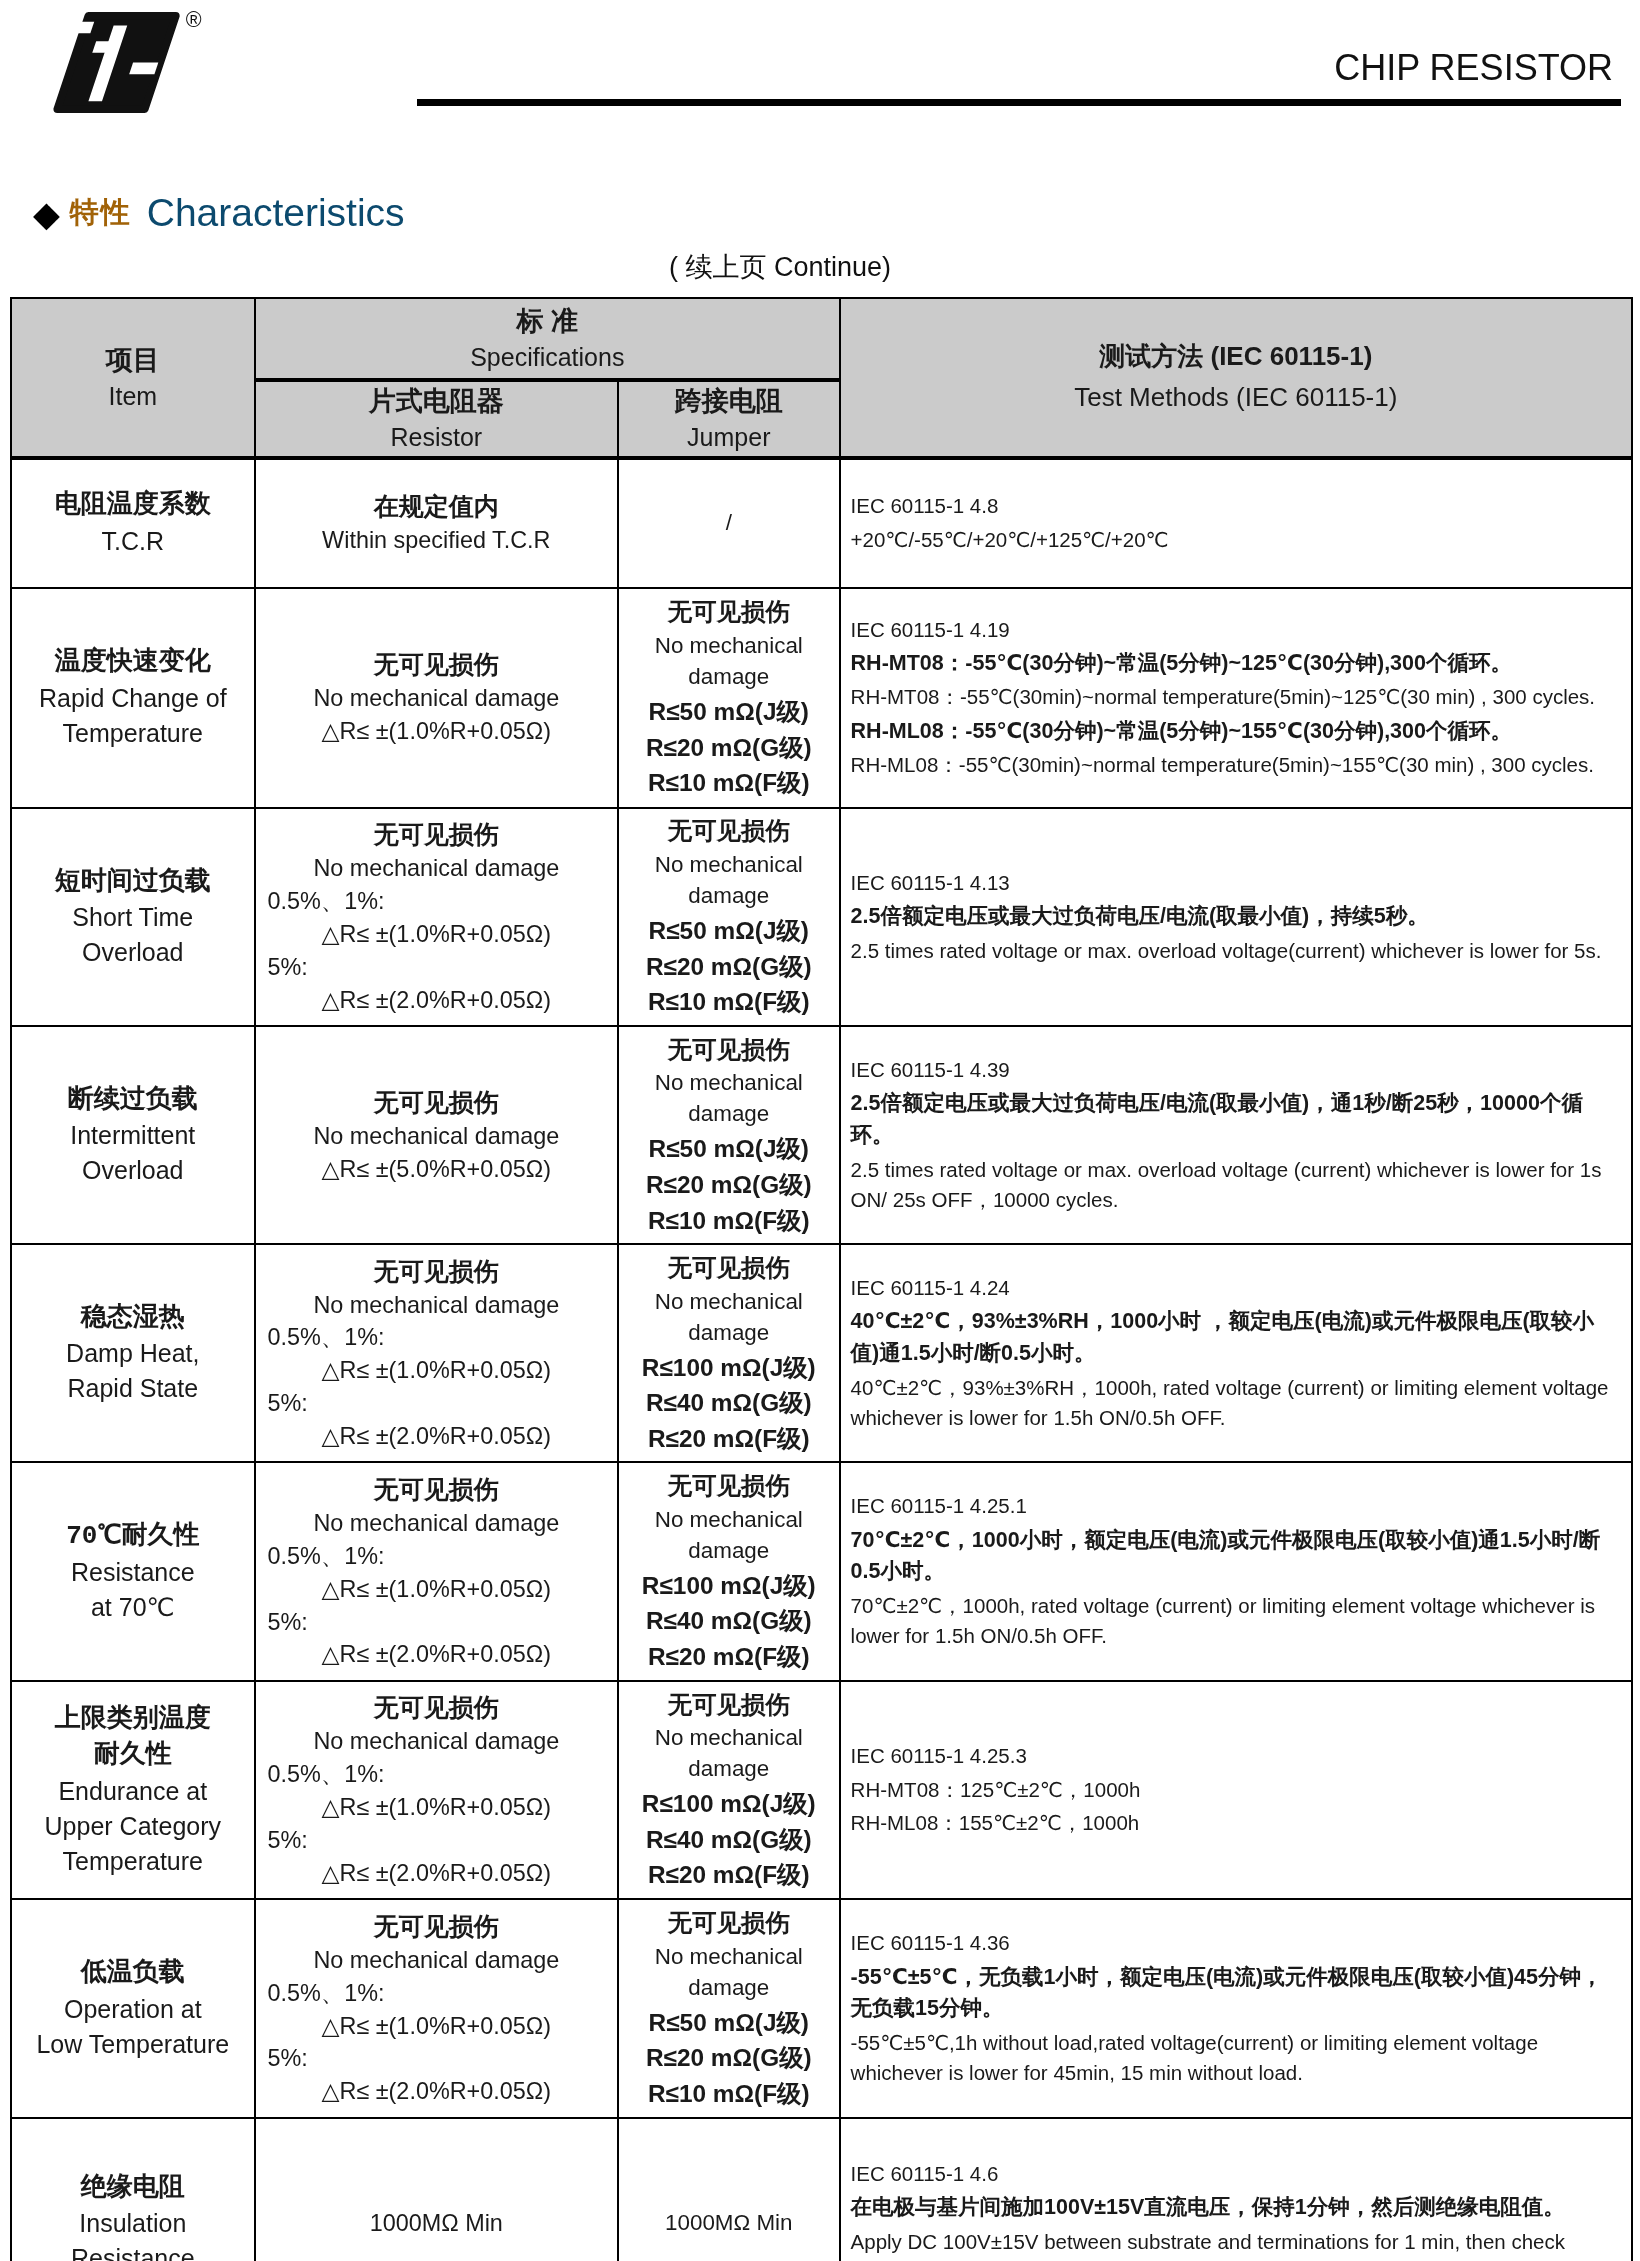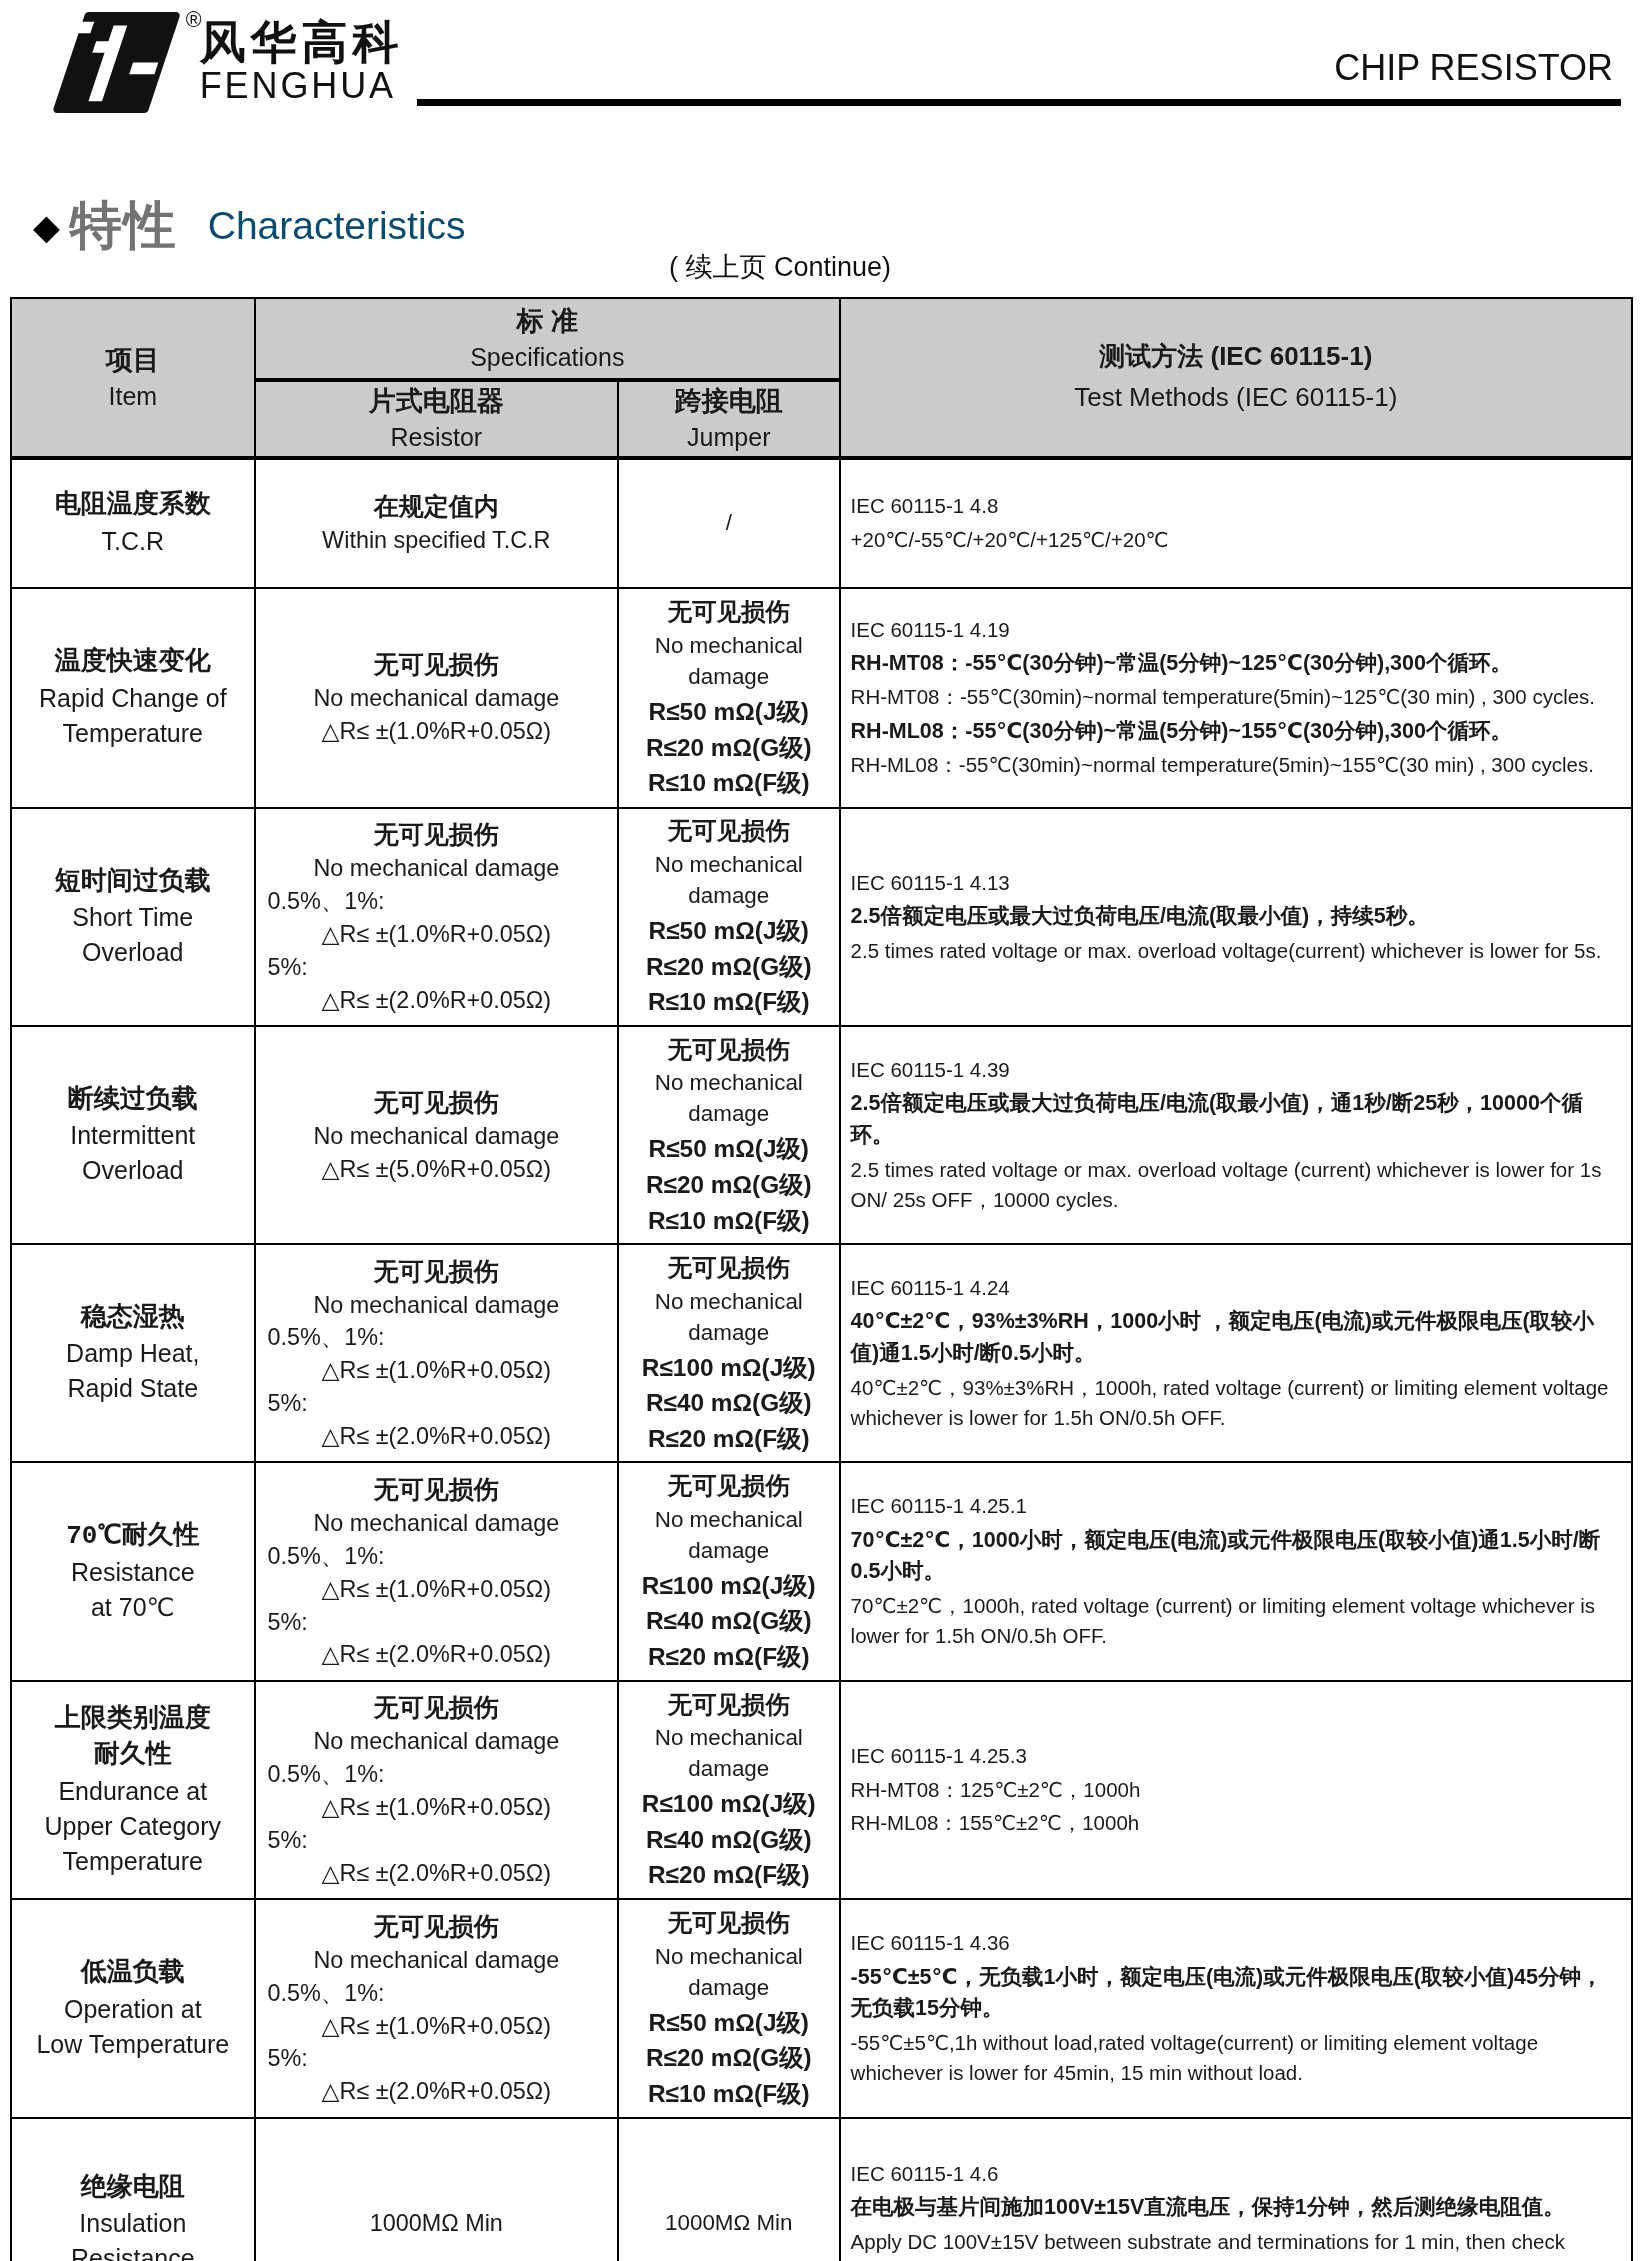--- a/index.html
+++ b/index.html
@@ -16,21 +16,21 @@
   .brand-reg { position:absolute; right:-15.6px; top:-3.9px; font-size:21.5px; color:#111; }
   .brand-text { margin-left:13.7px; padding-top:7.8px; }
   .brand-zh { font-size:46px; font-weight:700; letter-spacing:4.9px; line-height:1.0; color:#111; }
   .brand-en { font-size:36px; font-weight:400; letter-spacing:2.9px; line-height:1.15; color:#111; }
   .doc-title { position:absolute; right:27px; top:47px; font-size:36px; font-weight:500; letter-spacing:0px; color:#111; }
   .header-rule { position:absolute; left:417px; right:19.5px; top:99px; height:6.8px; background:#000; }
 
   
   .section-heading { position:absolute; left:33px; top:191px; display:flex; align-items:center; }
   .diamond { font-size:35px; line-height:1; margin-right:9.8px; color:#000; }
-  .section-zh { font-size:52px; font-weight:700; letter-spacing:2px; margin-right:30px; color:#737373; }
+  .section-zh { font-size:29px; font-weight:700; letter-spacing:2px; margin-right:15px; color:#a16207; }
   .section-en { font-size:39px; font-weight:400; color:#0c4a6e; }
   .continue-note { position:absolute; left:0; top:249px; width:1560px; text-align:center; font-size:27px; color:#111; }
 
   
   table.char-table {
     position:absolute; left:9.8px; top:297px; width:1621px;
     border-collapse:collapse; table-layout:fixed;
     border:2.9px solid #000;
   }
   .char-table th, .char-table td {
@@ -74,24 +74,20 @@
   <div class="brand-mark">
     <svg width="135" height="101" viewBox="0 0 138 104">
       <path d="M38 4 L128 4 L96 100 L6 100 Z" fill="#111" stroke="#111" stroke-width="8" stroke-linejoin="round"></path>
       <path d="M64 14 L78 14 L52 92 L38 92 Z" fill="#fff"></path>
       <path d="M46 30 L64 30 L60 42 L42 42 Z" fill="#fff"></path>
       <path d="M84 52 L110 52 L106 64 L80 64 Z" fill="#fff"></path>
       <path d="M30 10 L44 10 L40 22 L26 22 Z" fill="#fff"></path>
     </svg>
     <span class="brand-reg">®</span>
   </div>
-  <div class="brand-text">
-    <div class="brand-zh">风华高科</div>
-    <div class="brand-en">FENGHUA</div>
-  </div>
 </div>
 
 <div class="doc-title">CHIP RESISTOR</div>
 <div class="header-rule"></div>
 
 <div class="section-heading">
   <span class="diamond">◆</span>
   <span class="section-zh">特性</span>
   <span class="section-en">Characteristics</span>
 </div>

